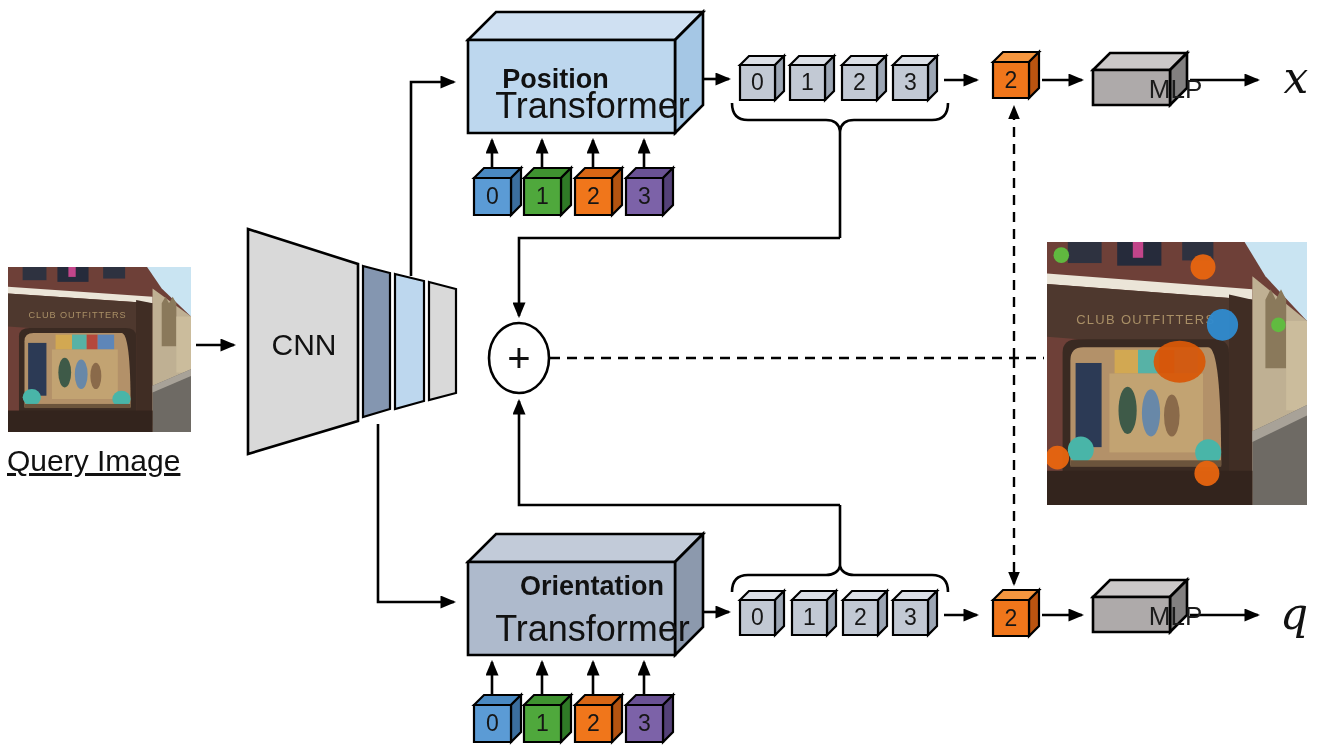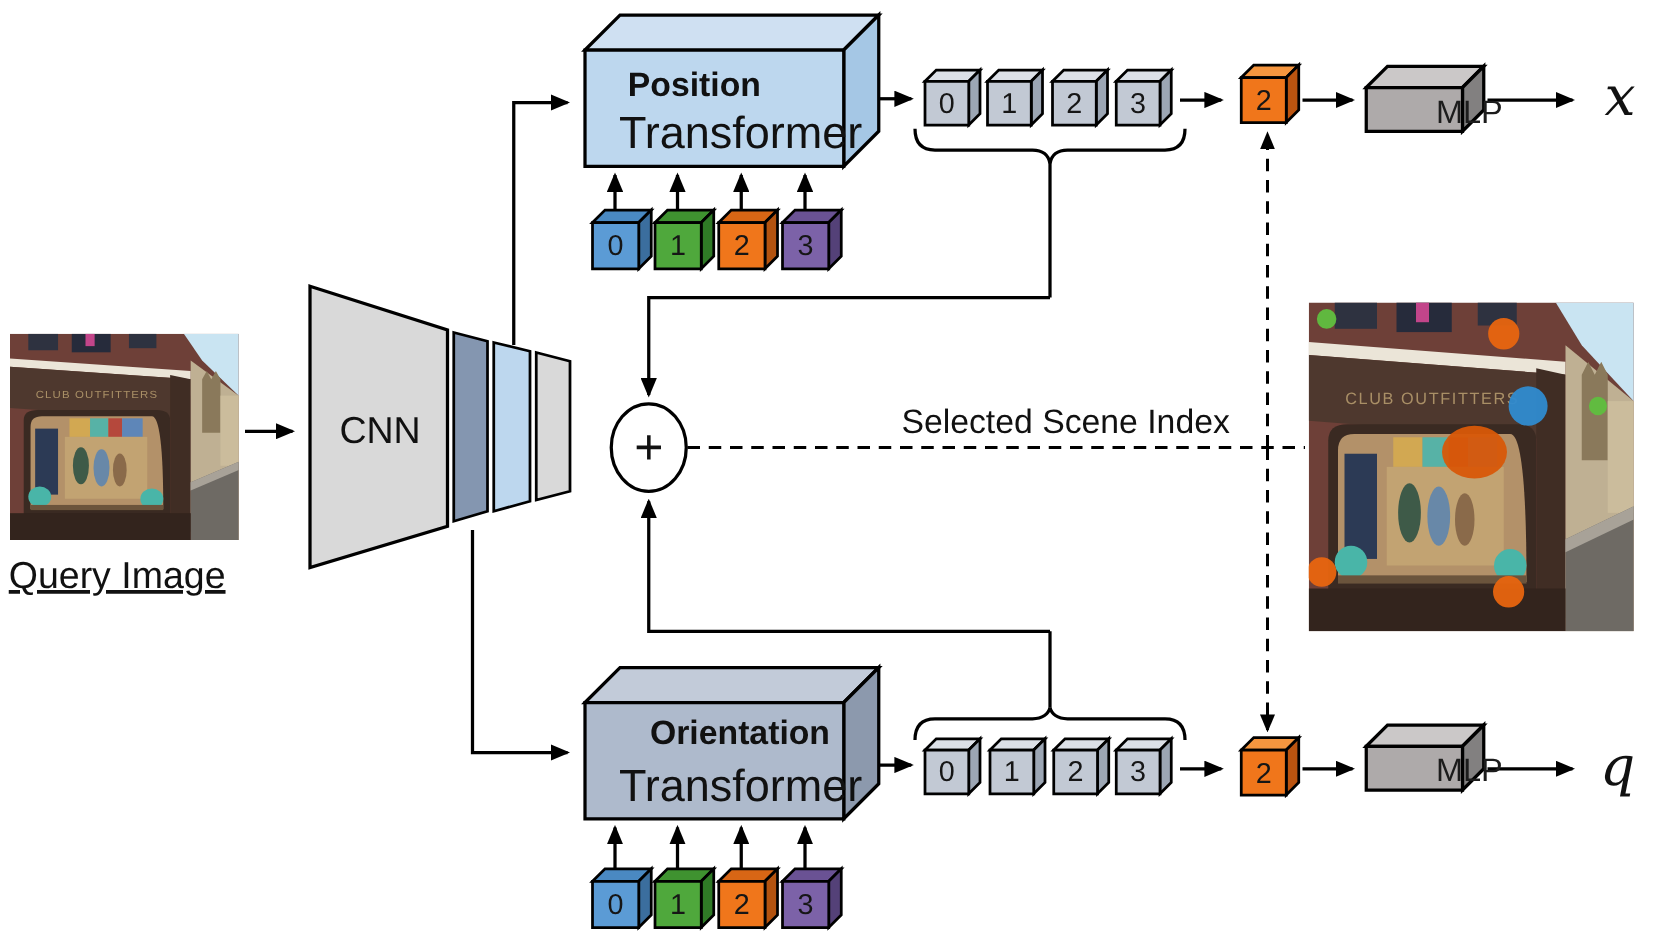--- a/index.html
+++ b/index.html
@@ -263,21 +263,21 @@
       <ellipse cx="51" cy="45.5" rx="10" ry="8" fill="#D85808"></ellipse>
       <circle cx="4" cy="82" r="4.5" fill="#E8650F"></circle>
       <circle cx="61.5" cy="88" r="4.8" fill="#E8650F"></circle>
     </g>
   </svg>
 
   <div class="lbl cap" style="left:7px;top:444px;text-decoration:underline;">Query Image</div>
 
   <div class="lbl cnnlbl ctr" style="left:248px;top:328px;width:112px;">CNN</div>
 
-  <div class="lbl boxtitle ctr" style="left:468px;top:53px;width:175px;">Position</div>
+  <div class="lbl boxtitle ctr" style="left:468px;top:64px;width:175px;">Position</div>
   <div class="lbl boxsub ctr" style="left:468px;top:85px;width:207px;">Transformer</div>
 
   <div class="lbl boxtitle ctr" style="left:468px;top:571px;width:248px;">Orientation</div>
   <div class="lbl boxsub ctr" style="left:468px;top:608px;width:207px;">Transformer</div>
 
   <div class="lbl num ctr" style="left:474px;top:178px;width:37px;line-height:37px;">0</div>
   <div class="lbl num ctr" style="left:524px;top:178px;width:37px;line-height:37px;">1</div>
   <div class="lbl num ctr" style="left:575px;top:178px;width:37px;line-height:37px;">2</div>
   <div class="lbl num ctr" style="left:626px;top:178px;width:37px;line-height:37px;">3</div>
 
@@ -300,15 +300,14 @@
   <div class="lbl num ctr" style="left:993px;top:600px;width:36px;line-height:36px;">2</div>
 
   <div class="lbl mlplbl ctr" style="left:1093px;top:74px;width:77px;">MLP</div>
   <div class="lbl mlplbl ctr" style="left:1093px;top:601px;width:77px;">MLP</div>
 
   <div class="lbl math ctr" style="left:1268px;top:52px;width:56px;">x</div>
   <div class="lbl math ctr" style="left:1266px;top:588px;width:56px;">q</div>
 
   <div class="lbl plus ctr" style="left:494px;top:334px;width:50px;">+</div>
 
-  <div class="lbl ssi ctr" style="left:690px;top:322px;width:325px;">Selected Scene Index</div>
 
 </div>
 
 </body></html>

